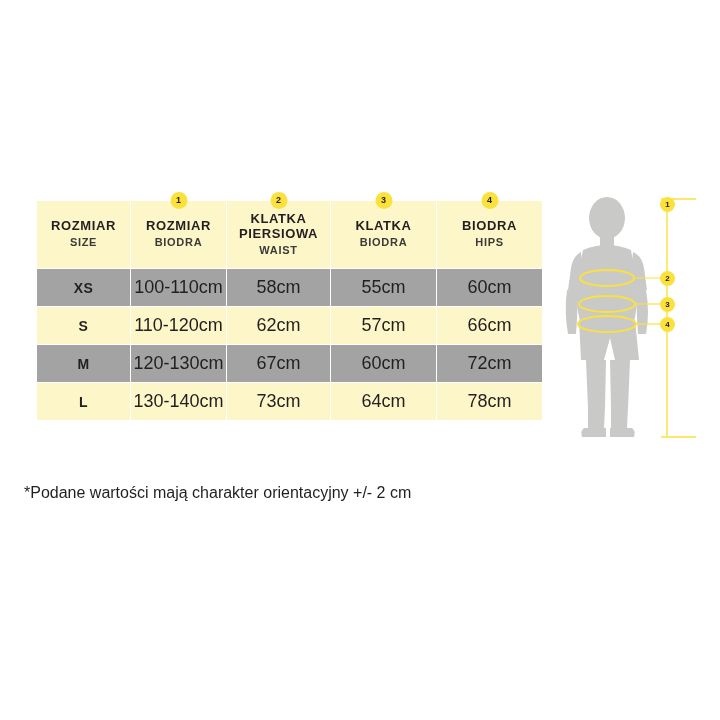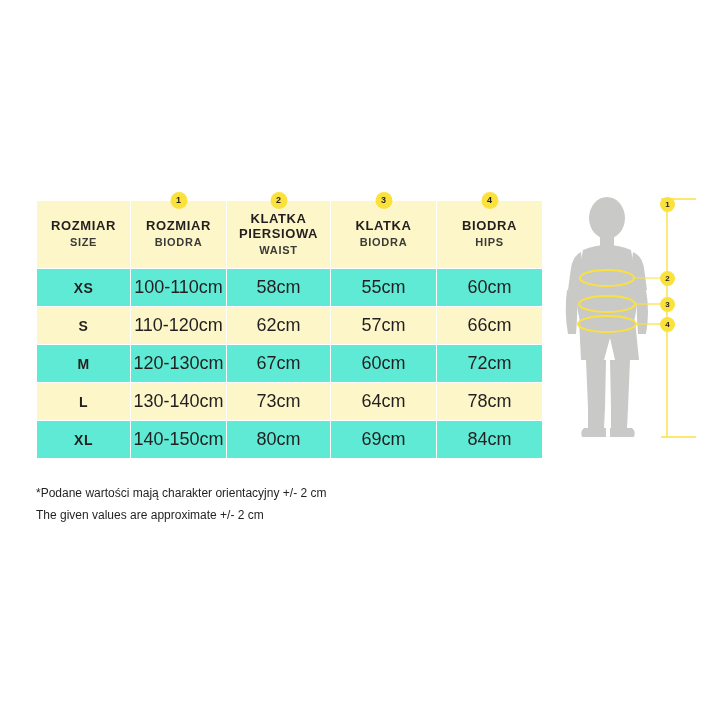--- a/index.html
+++ b/index.html
@@ -77,35 +77,35 @@
     font-size: 9px;
     font-weight: bold;
     line-height: 17px;
     text-align: center;
   }
 
   #size-table tbody td {
     height: 38px;
     font-size: 18px;
   }
-  #size-table tbody tr.odd td  { background: #5eead4; }
+  #size-table tbody tr.odd td  { background: #a3a3a3; }
   #size-table tbody tr.even td { background: #fdf6c8; }
   #size-table tbody td.sz {
     font-weight: bold;
     font-size: 14px;
     letter-spacing: 0.5px;
   }
 
   
   #notes {
     position: absolute;
-    left: 36px;
+    left: 24px;
     top: 482px;
     width: 460px;
-    font-size: 12px;
+    font-size: 16px;
     color: #231f20;
     line-height: 22px;
   }
 
   
   #figure {
     position: absolute;
     left: 548px;
     top: 186px;
     width: 156px;
@@ -193,33 +193,25 @@
         <td>60cm</td>
         <td>72cm</td>
       </tr>
       <tr class="even">
         <td class="sz">L</td>
         <td>130-140cm</td>
         <td>73cm</td>
         <td>64cm</td>
         <td>78cm</td>
       </tr>
-      <tr class="odd">
-        <td class="sz">XL</td>
-        <td>140-150cm</td>
-        <td>80cm</td>
-        <td>69cm</td>
-        <td>84cm</td>
-      </tr>
     </tbody>
   </table>
 
   <div id="notes">
     <div>*Podane wartości mają charakter orientacyjny +/- 2 cm</div>
-    <div>The given values are approximate +/- 2 cm</div>
   </div>
 
   <div id="figure">
     <svg width="156" height="268" viewBox="0 0 156 268">
 
       <g fill="#c9cac8">
 
         <ellipse cx="59" cy="32" rx="18" ry="21"></ellipse>
 
         <rect x="52" y="50" width="14" height="10"></rect>

